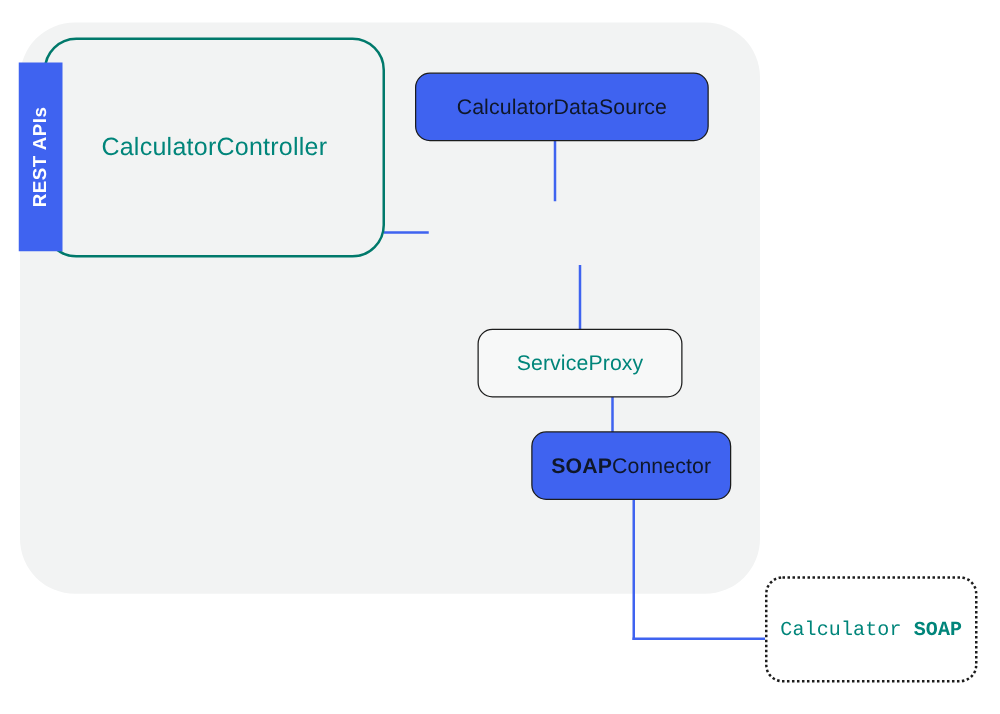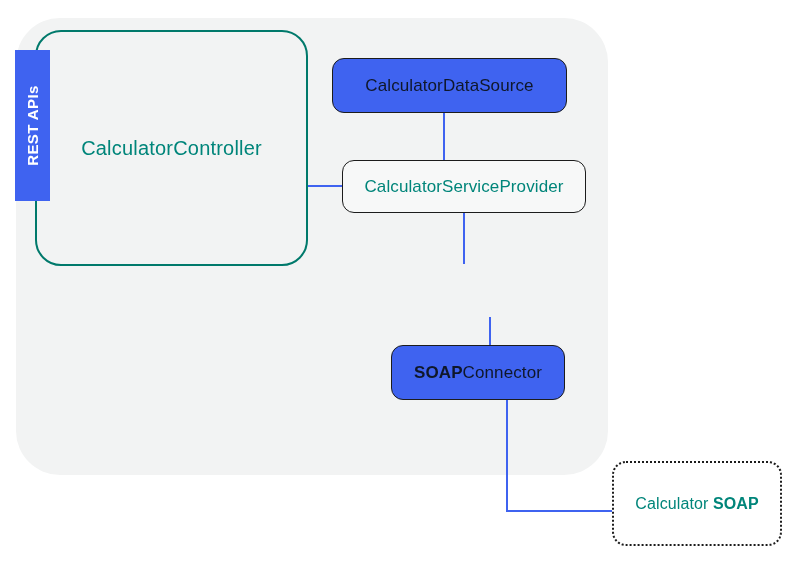--- a/index.html
+++ b/index.html
@@ -61,29 +61,30 @@
   .node-blue {
     background: #3f63f0;
     border: 1.6px solid #1c1c1c;
     color: #0f172a;
   }
   .node-dotted {
     background: #ffffff;
     border: 2.2px dotted #1c1c1c;
     color: #00857a;
     border-radius: 14px;
+    font-family: Liberation Mono, monospace;
   }
 
   
   .controller-box {
     position: absolute;
     left: 35px;
     top: 30px;
     width: 273px;
-    height: 236px;
+    height: 176px;
     box-sizing: border-box;
     background: #f2f3f3;
     border: 2.6px solid #00796b;
     border-radius: 26px;
     display: flex;
     align-items: center;
     justify-content: center;
   }
   .controller-label {
     color: #00857a;
@@ -116,21 +117,21 @@
   #node-datasource {
     left: 332px; top: 58px; width: 235px; height: 55px;
   }
   #node-serviceprovider {
     left: 342px; top: 160px; width: 244px; height: 53px;
   }
   #node-serviceproxy {
     left: 382px; top: 263px; width: 164px; height: 55px;
   }
   #node-soapconnector {
-    left: 391px; top: 345px; width: 174px; height: 55px;
+    left: 425px; top: 345px; width: 160px; height: 55px;
   }
   #node-webservice {
     left: 612px; top: 461px; width: 170px; height: 85px;
     font-size: 16px;
   }
   .wsline { display: block; }
   .bold { font-weight: bold; }
 </style>
 </head>
 <body>
@@ -155,24 +156,24 @@
   </div>
 
   <div class="rest-tag">
     <span class="rest-tag-label">REST APIs</span>
   </div>
 
   <div id="node-datasource" class="node node-blue">
     <span>CalculatorDataSource</span>
   </div>
 
-  <div id="node-serviceprovider" class="node node-plain">
-    <span>CalculatorServiceProvider</span>
+
+  <div id="node-serviceproxy" class="node node-plain">
+    <span>ServiceProxy</span>
   </div>
-
 
   <div id="node-soapconnector" class="node node-blue">
     <span><span class="bold">SOAP</span><span>Connector</span></span>
   </div>
 
   <div id="node-webservice" class="node node-dotted">
     <span>
       <span class="wsline"><span>Calculator </span><span class="bold">SOAP</span></span>
     </span>
   </div>

